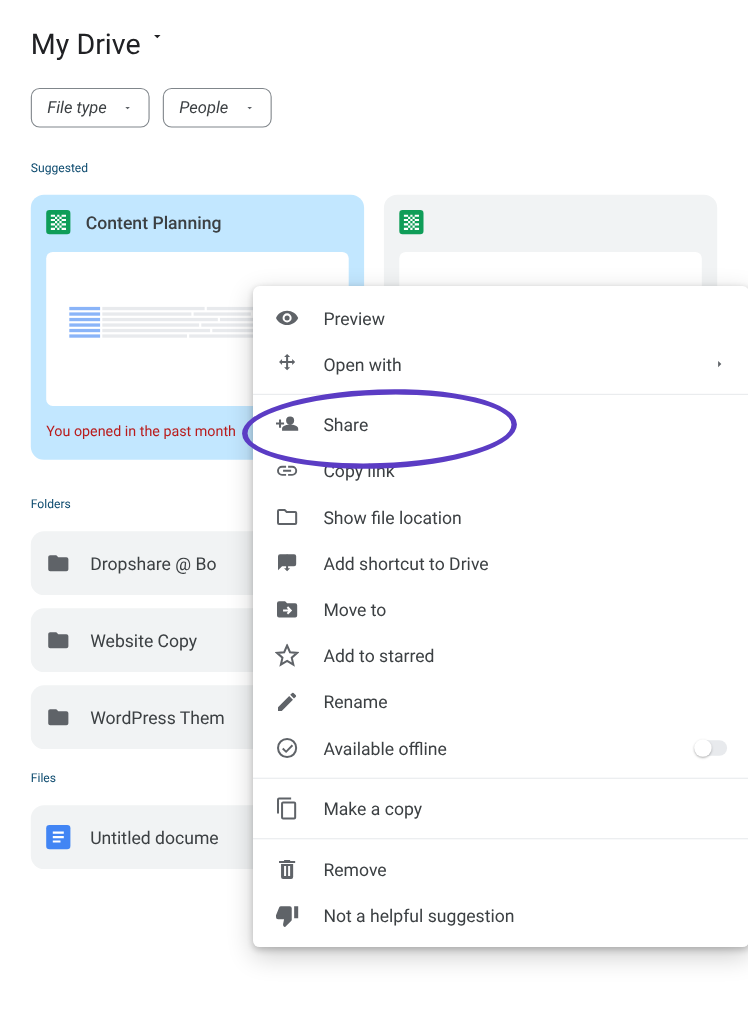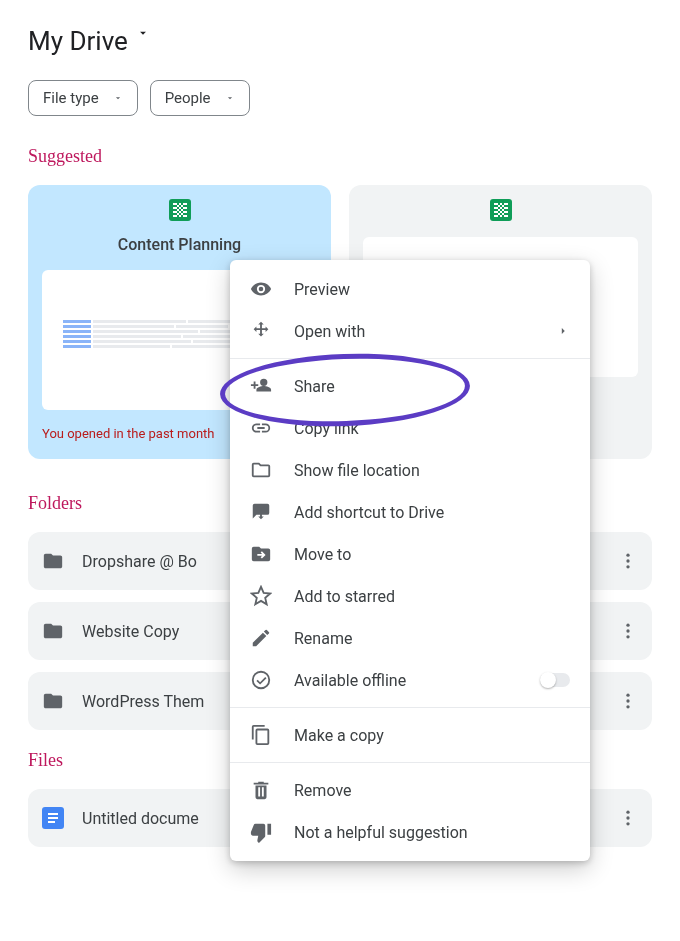--- a/index.html
+++ b/index.html
@@ -13,49 +13,49 @@
     font-size: 14px;
   }
   .content { padding: 16px 28px; position: relative; }
 
   
   .title-row { display: flex; align-items: flex-start; gap: 8px; margin-top: 10px; margin-bottom: 24px; }
   .title-text { font-size: 26px; color: #202124; }
   .dropdown-wedge { font-size: 12px; color: #202124; }
 
   
-  .chips { display: flex; gap: 12px; margin-bottom: 30px; }
+  .chips { display: flex; gap: 12px; margin-bottom: 30px; font-style: italic; }
   .chip {
     border: 1px solid #80868b;
     border-radius: 8px;
     padding: 8px 14px;
     display: flex;
     align-items: center;
     gap: 14px;
     font-size: 15px;
     color: #3c4043;
     cursor: pointer;
     background: #fff;
   }
   .chip svg { width: 10px; height: 10px; }
 
   
-  .section-label { font-size: 18px; color: #be185d; margin-bottom: 18px; font-family: Liberation Serif, serif; }
+  .section-label { font-size: 11px; color: #0c4a6e; margin-bottom: 18px; }
 
   
   .cards-row { display: flex; gap: 18px; margin-bottom: 34px; }
   .card {
     flex: 1;
     background: #f1f3f4;
     border-radius: 12px;
     padding: 14px 14px 18px 14px;
     min-width: 0;
   }
   .card.selected { background: #c2e7ff; }
-  .card-head { display: flex; align-items: center; gap: 14px; margin-bottom: 16px; flex-direction: column; }
+  .card-head { display: flex; align-items: center; gap: 14px; margin-bottom: 16px; }
   .sheets-icon {
     width: 22px; height: 22px; background: #0f9d58; border-radius: 3px;
     display: flex; align-items: center; justify-content: center;
     flex: 0 0 22px;
   }
   .sheets-icon svg { width: 14px; height: 14px; fill: #fff; }
   .card-title { font-size: 16px; color: #3c4043; font-weight: 500; white-space: nowrap; overflow: hidden; text-overflow: ellipsis; }
   .card-preview {
     background: #fff;
     border-radius: 6px;
@@ -98,21 +98,21 @@
   }
   .doc-icon svg { fill: #fff; width: 14px; height: 14px; }
   .row-title { font-size: 16px; color: #3c4043; flex: 1; white-space: nowrap; overflow: hidden; text-overflow: ellipsis; }
   .more-dots { width: 20px; height: 20px; fill: #5f6368; cursor: pointer; flex: 0 0 20px; }
 
   
   .ctx-menu {
     position: absolute;
     top: 260px;
     left: 230px;
-    width: 360px;
+    width: 451px;
     background: #fff;
     border-radius: 6px;
     box-shadow: 0 2px 6px rgba(0,0,0,.2), 0 8px 24px rgba(0,0,0,.2);
     padding: 8px 0;
     z-index: 10;
   }
   .ctx-item {
     display: flex;
     align-items: center;
     gap: 22px;

